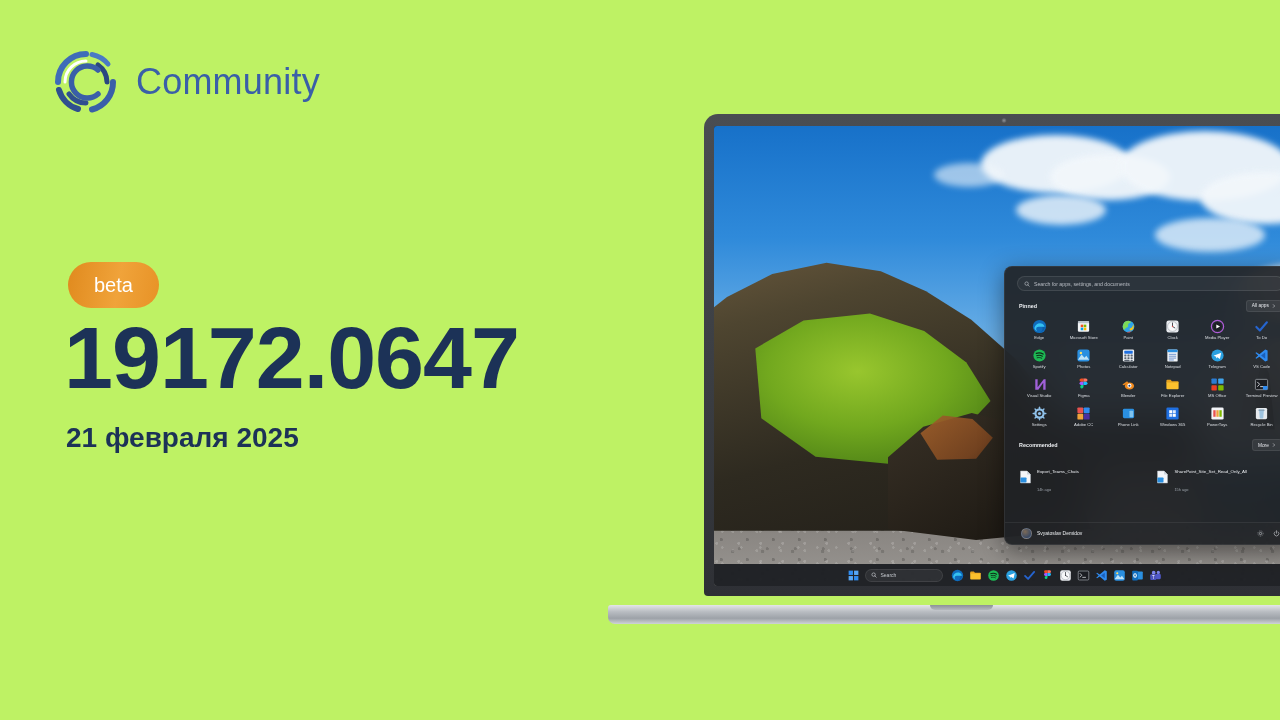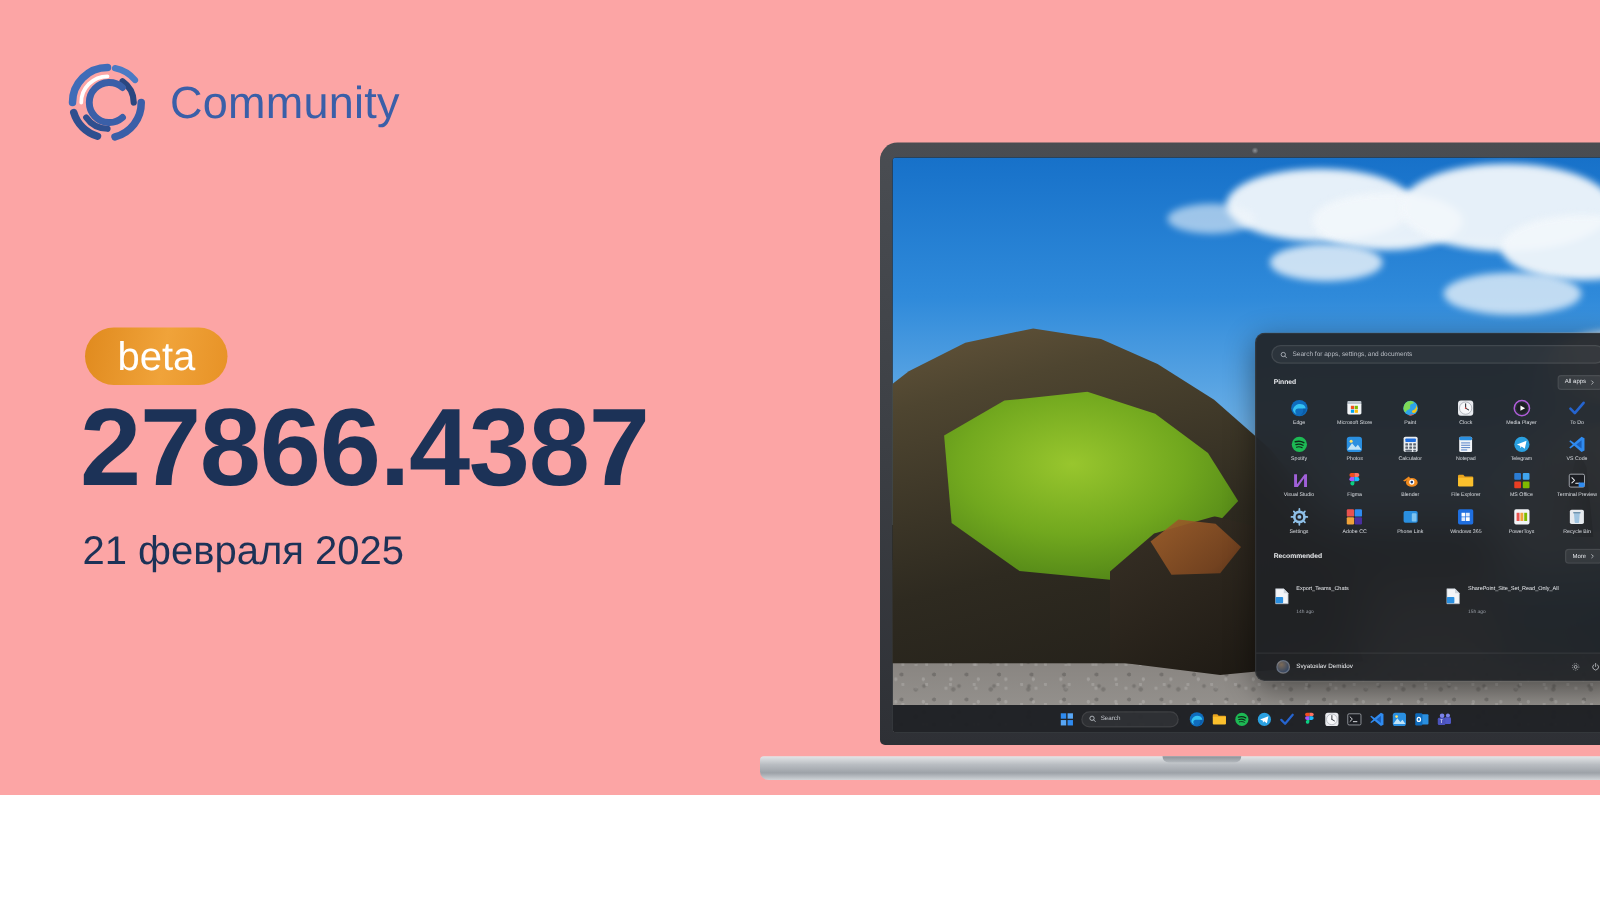--- a/index.html
+++ b/index.html
@@ -2,42 +2,42 @@
 <html><head>
 <meta charset="utf-8">
 <style>
   * { box-sizing: border-box; margin: 0; padding: 0; }
   html, body {
     width: 1280px; height: 720px;
     overflow: hidden;
     background: #ffffff;
     font-family: "Liberation Sans", sans-serif;
   }
-  #root { position: relative; width: 1280px; height: 636px; background: #fca5a5; }
+  #root { position: relative; width: 1280px; height: 720px; background: #bef264; }
 
   
   .brand { position: absolute; left: 52px; top: 48px; display: flex; align-items: center; gap: 16px; }
   .brand-mark { width: 68px; height: 68px; flex: 0 0 68px; }
   .brand-text { font-size: 36px; color: #3a5fa8; letter-spacing: .2px; font-weight: 400; }
 
   .badges { position: absolute; left: 68px; top: 262px; display: flex; gap: 12px; align-items: center; }
   .badge {
     height: 46px; border-radius: 23px; display: flex; align-items: center; justify-content: center;
-    color: #ffffff; font-size: 32px; font-weight: 400; padding: 0 26px; white-space: nowrap;
+    color: #ffffff; font-size: 20px; font-weight: 400; padding: 0 26px; white-space: nowrap;
   }
   .badge-beta { background: linear-gradient(100deg, #e08a1e 0%, #f0a33a 55%, #e79226 100%); }
   .badge-branch { background: linear-gradient(100deg, #2f8bf0 0%, #1f6fe0 60%, #1b55c8 100%); }
 
   .build-number {
     position: absolute; left: 64px; top: 312px;
     font-size: 88px; font-weight: 700; color: #1c3257; letter-spacing: -1px; line-height: 1.05;
   }
   .build-date {
     position: absolute; left: 66px; top: 422px;
-    font-size: 32px; font-weight: 400; color: #1c3257;
+    font-size: 28px; font-weight: 700; color: #1c3257;
   }
 
   
   .laptop { position: absolute; left: 704px; top: 114px; width: 600px; height: 510px; }
   .lid {
     position: absolute; left: 0; top: 0; width: 600px; height: 482px;
     background: linear-gradient(180deg, #4a4d52 0%, #3c3f44 50%, #2e3035 100%);
     border-radius: 14px 14px 4px 4px;
     padding: 12px 10px 10px 10px;
   }
@@ -211,21 +211,21 @@
         </g>
       </svg>
     </span>
     <span class="brand-text">Community</span>
   </div>
 
   <div class="badges">
     <span class="badge badge-beta">beta</span>
   </div>
 
-  <div class="build-number">27866.4387</div>
+  <div class="build-number">19172.0647</div>
   <div class="build-date">21 февраля 2025</div>
 
   <div class="laptop">
     <div class="lid">
       <span class="webcam"></span>
 
       <div class="screen">
 
         <div class="wp">
           <div class="wp-sky"></div>

